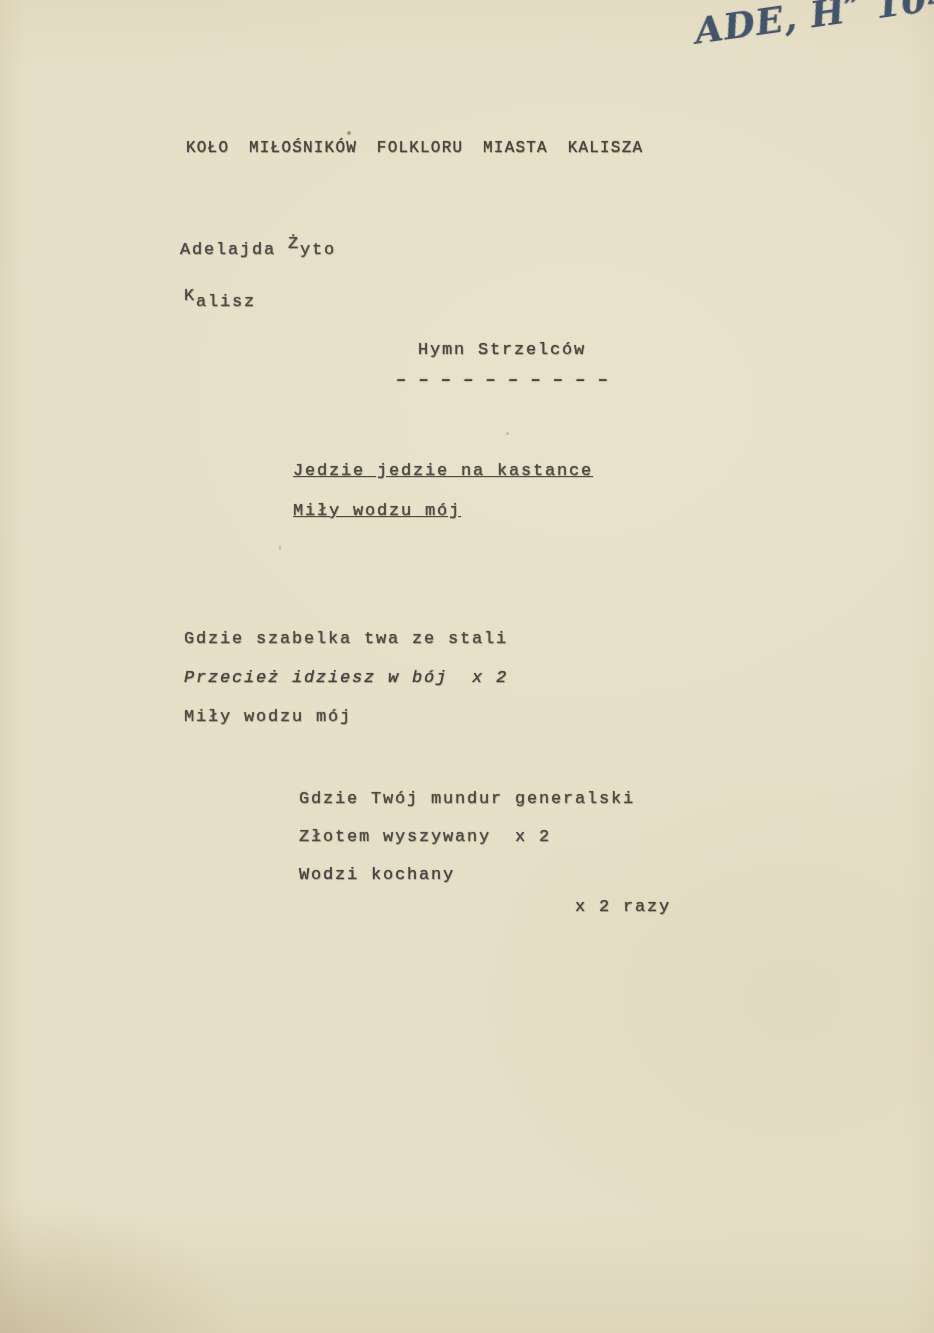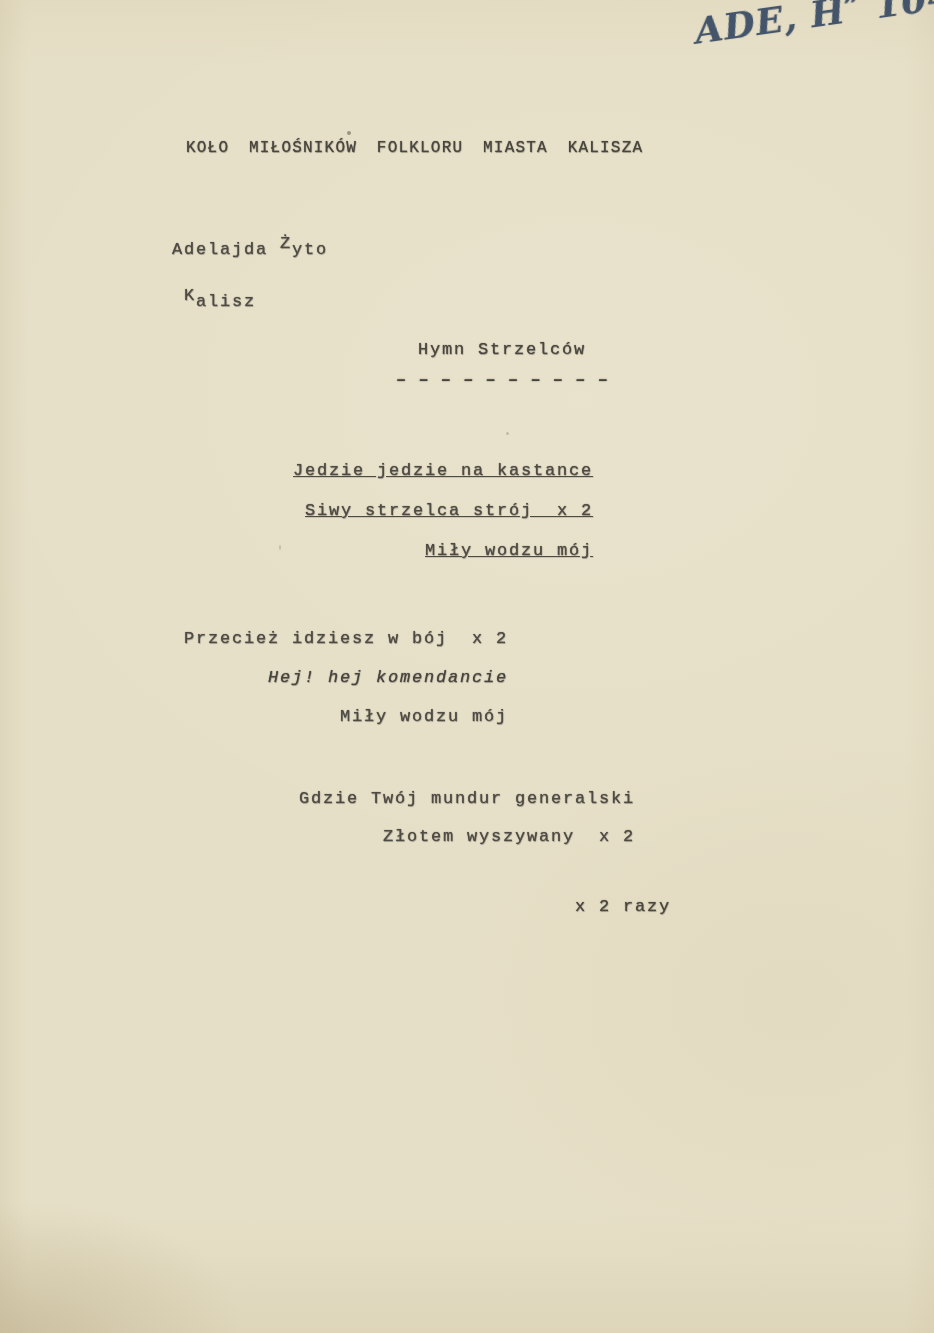--- a/index.html
+++ b/index.html
@@ -15,28 +15,27 @@
       radial-gradient(500px 400px at 85% 75%, rgba(213,203,172,0.25), transparent 70%);
   }
   .typed{
     position:absolute;
     color:#4e4b44;
     font-size:17px;
     letter-spacing:1.8px;
     white-space:pre;
     text-shadow:0 0 1.1px rgba(78,74,66,0.92), 0.5px 0.5px 0.7px rgba(78,74,66,0.40);
     filter:blur(0.25px);
-    text-align:right;
   }
   .header-line{
     left:186px;top:139px;
     font-size:16px;letter-spacing:1.2px;word-spacing:9px;
     color:#49463e;
   }
-  .author-line{left:172px;top:240px;}
+  .author-line{left:180px;top:240px;}
   .city-line{left:184px;top:276px;margin-top:16px;}
   .cap-raised{position:relative;top:-6px;}
   .song-title{left:418px;top:340px;color:#4a473f;}
   .title-underline{
     left:396px;top:370px;
     font-weight:bold;letter-spacing:1px;
     color:#45423b;
     text-shadow:0 0 1.4px rgba(70,66,58,0.95);
   }
   .stanza{position:absolute;}
@@ -77,21 +76,21 @@
 
 <div class="typed header-line">KOŁO MIŁOŚNIKÓW FOLKLORU MIASTA KALISZA</div>
 
 <div class="typed author-line"><span>Adelajda </span><span class="cap-raised">Ż</span><span>yto</span></div>
 
 <div class="typed city-line"><span class="cap-raised">K</span><span>alisz</span></div>
 
 <div class="typed song-title">Hymn Strzelców</div>
 <div class="typed title-underline">– – – – – – – – – –</div>
 
-<div class="typed stanza stanza-1"><div class="line">Jedzie jedzie na kastance</div><div class="line">Siwy strzelca strój  x 2</div><div class="line">Miły wodzu mój</div></div>
-<div class="typed stanza stanza-2"><div class="line">Przecież idziesz w bój  x 2</div><div class="line">Hej! hej komendancie</div><div class="line">Miły wodzu mój</div></div>
-<div class="typed stanza stanza-3"><div class="line">Gdzie Twój mundur generalski</div><div class="line">Złotem wyszywany  x 2</div></div>
+<div class="typed stanza stanza-1"><div class="line">Jedzie jedzie na kastance</div><div class="line">Miły wodzu mój</div></div>
+<div class="typed stanza stanza-2"><div class="line">Gdzie szabelka twa ze stali</div><div class="line">Przecież idziesz w bój  x 2</div><div class="line">Miły wodzu mój</div></div>
+<div class="typed stanza stanza-3"><div class="line">Gdzie Twój mundur generalski</div><div class="line">Złotem wyszywany  x 2</div><div class="line">Wodzi kochany</div></div>
 
 <div class="typed repeat-note">x 2 razy</div>
 
 <div class="speck speck-1"></div>
 <div class="speck speck-2"></div>
 <div class="speck speck-3"></div>
 
 </body></html>

